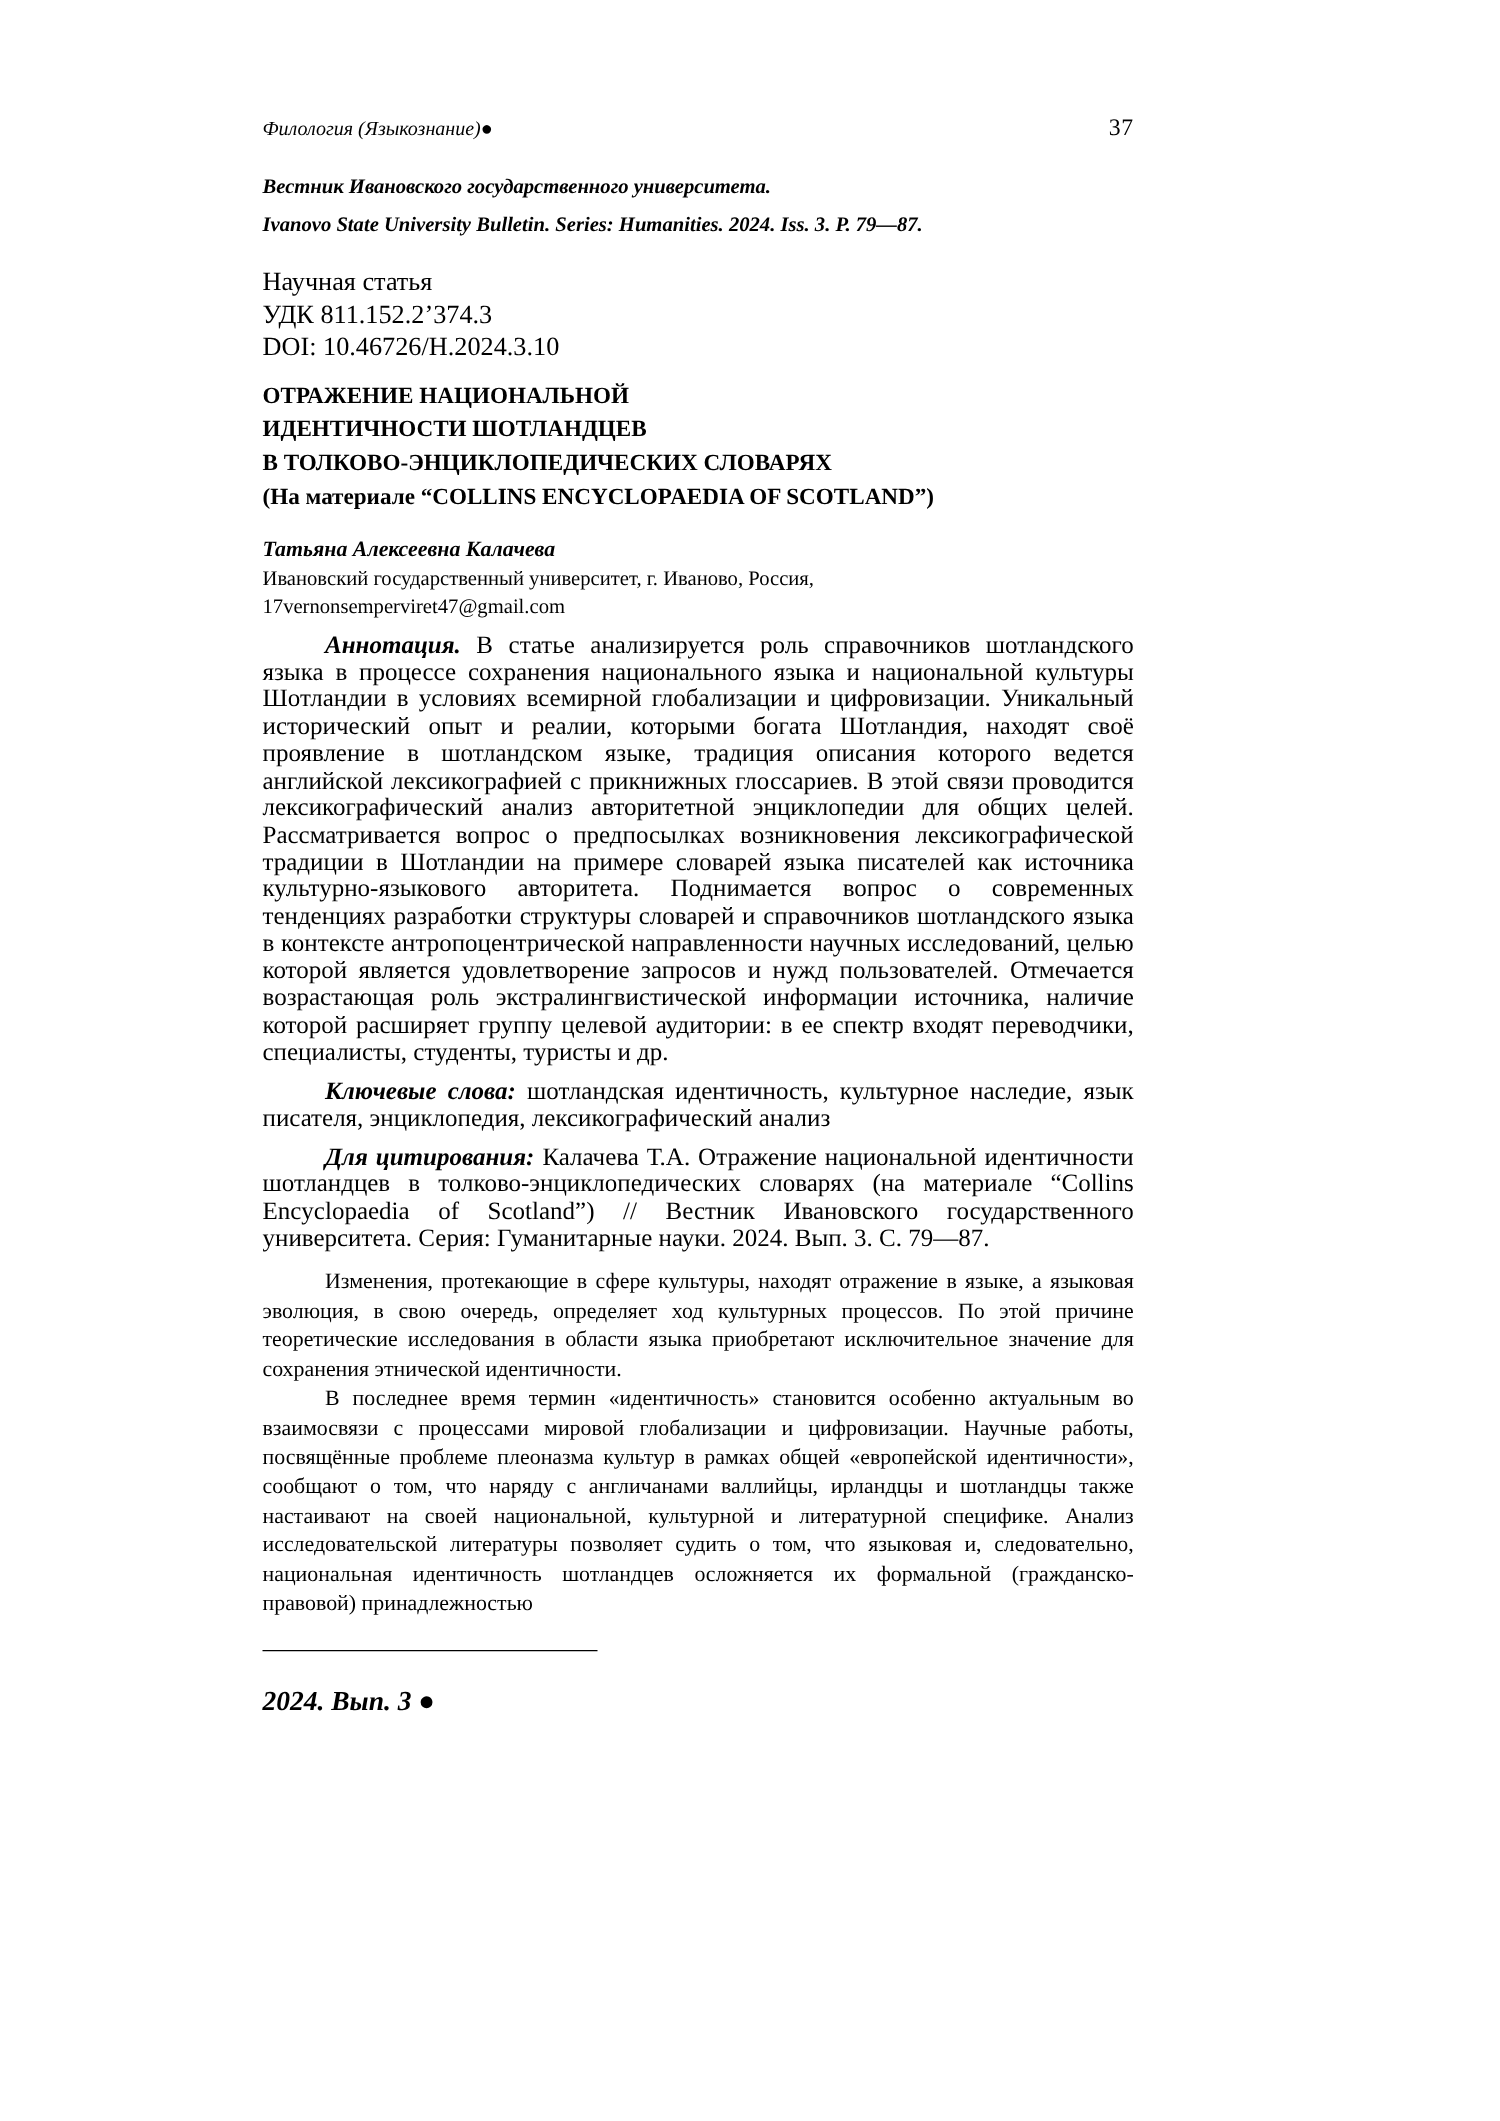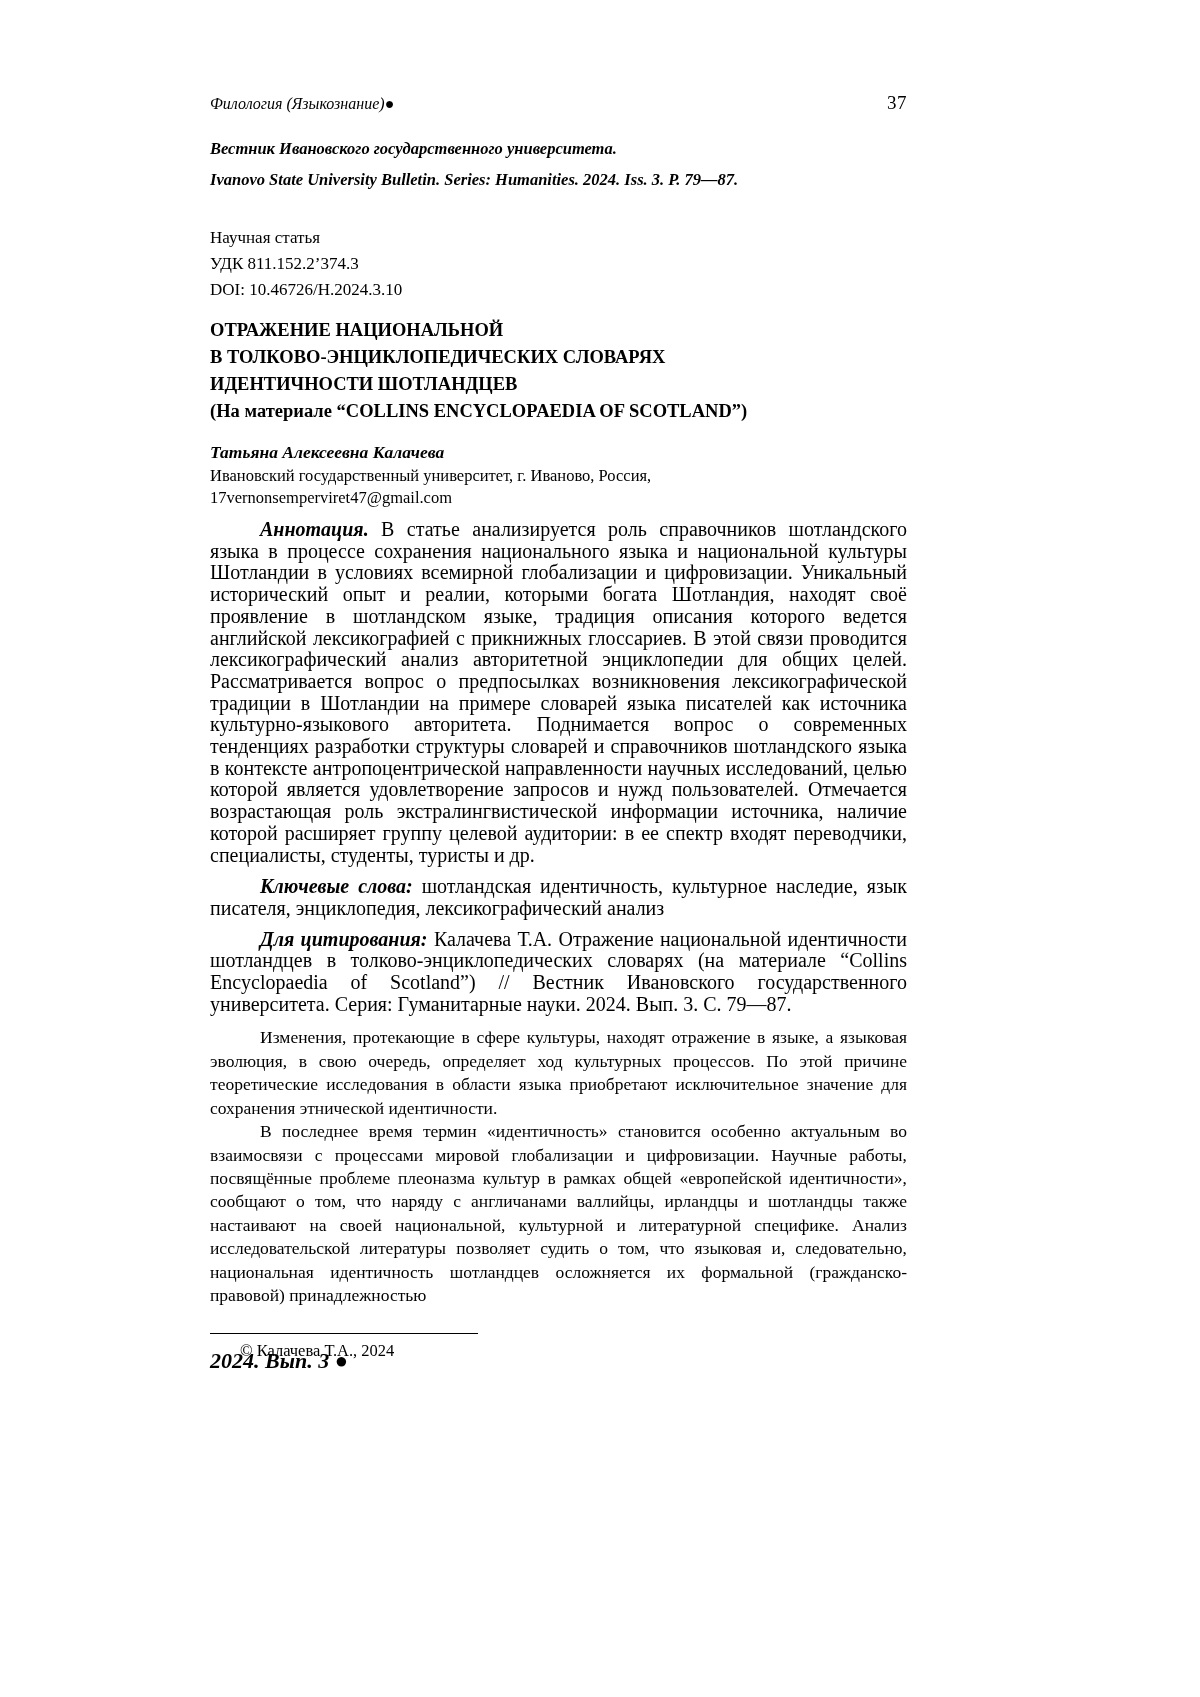--- a/index.html
+++ b/index.html
@@ -34,22 +34,22 @@
   }
   .journal-ref {
     margin-top: 24px;
     font-weight: bold;
     font-style: italic;
     font-size: 16.5px;
     line-height: 22px;
   }
   .journal-ref .en-line { margin-top: 9px; }
   .article-meta {
-    margin-top: 34px;
-    font-size: 17px;
+    margin-top: 21px;
+    font-size: 21px;
     line-height: 26px;
   }
   .article-title {
     margin-top: 14px;
     font-weight: bold;
     font-size: 18.5px;
     line-height: 27px;
   }
   .author-block { margin-top: 15px; }
   .author-name {
@@ -120,22 +120,22 @@
   </div>
 
   <div class="article-meta">
     <div>Научная статья</div>
     <div>УДК 811.152.2’374.3</div>
     <div>DOI: 10.46726/H.2024.3.10</div>
   </div>
 
   <div class="article-title">
     <div>ОТРАЖЕНИЕ НАЦИОНАЛЬНОЙ</div>
+    <div>ИДЕНТИЧНОСТИ ШОТЛАНДЦЕВ</div>
     <div>В ТОЛКОВО-ЭНЦИКЛОПЕДИЧЕСКИХ СЛОВАРЯХ</div>
-    <div>ИДЕНТИЧНОСТИ ШОТЛАНДЦЕВ</div>
     <div>(На материале “COLLINS ENCYCLOPAEDIA OF SCOTLAND”)</div>
   </div>
 
   <div class="author-block">
     <div class="author-name">Татьяна Алексеевна Калачева</div>
     <div class="author-aff">Ивановский государственный университет, г. Иваново, Россия,</div>
     <div class="author-email">17vernonsemperviret47@gmail.com</div>
   </div>
 
   <p class="abstract-para"><span class="lead-label">Аннотация.</span><span> В статье анализируется роль справочников шотландского языка в процессе сохранения национального языка и национальной культуры Шотландии в условиях всемирной глобализации и цифровизации. Уникальный исторический опыт и реалии, которыми богата Шотландия, находят своё проявление в шотландском языке, традиция описания которого ведется английской лексикографией с прикнижных глоссариев. В этой связи проводится лексикографический анализ авторитетной энциклопедии для общих целей. Рассматривается вопрос о предпосылках возникновения лексикографической традиции в Шотландии на примере словарей языка писателей как источника культурно-языкового авторитета. Поднимается вопрос о современных тенденциях разработки структуры словарей и справочников шотландского языка в контексте антропоцентрической направленности научных исследований, целью которой является удовлетворение запросов и нужд пользователей. Отмечается возрастающая роль экстралингвистической информации источника, наличие которой расширяет группу целевой аудитории: в ее спектр входят переводчики, специалисты, студенты, туристы и др.</span></p>
@@ -143,17 +143,16 @@
   <p class="keywords-para"><span class="lead-label">Ключевые слова:</span><span> шотландская идентичность, культурное наследие, язык писателя, энциклопедия, лексикографический анализ</span></p>
 
   <p class="citation-para"><span class="lead-label">Для цитирования:</span><span> Калачева Т.А. Отражение национальной идентичности шотландцев в толково-энциклопедических словарях (на материале “Collins Encyclopaedia of Scotland”) // Вестник Ивановского государственного университета. Серия: Гуманитарные науки. 2024. Вып. 3. С. 79—87.</span></p>
 
   <div class="body-block">
     <p class="body-para">Изменения, протекающие в сфере культуры, находят отражение в языке, а языковая эволюция, в свою очередь, определяет ход культурных процессов. По этой причине теоретические исследования в области языка приобретают исключительное значение для сохранения этнической идентичности.</p>
     <p class="body-para">В последнее время термин «идентичность» становится особенно актуальным во взаимосвязи с процессами мировой глобализации и цифровизации. Научные работы, посвящённые проблеме плеоназма культур в рамках общей «европейской идентичности», сообщают о том, что наряду с англичанами валлийцы, ирландцы и шотландцы также настаивают на своей национальной, культурной и литературной специфике. Анализ исследовательской литературы позволяет судить о том, что языковая и, следовательно, национальная идентичность шотландцев осложняется их формальной (гражданско-правовой) принадлежностью</p>
   </div>
 
   <hr class="footnote-rule">
-  <div class="footnote-text">© Калачева Т.А., 2024</div>
 
 </div>
 
 <div class="footer-line">2024. Вып. 3 ●</div>
 
 </body></html>

